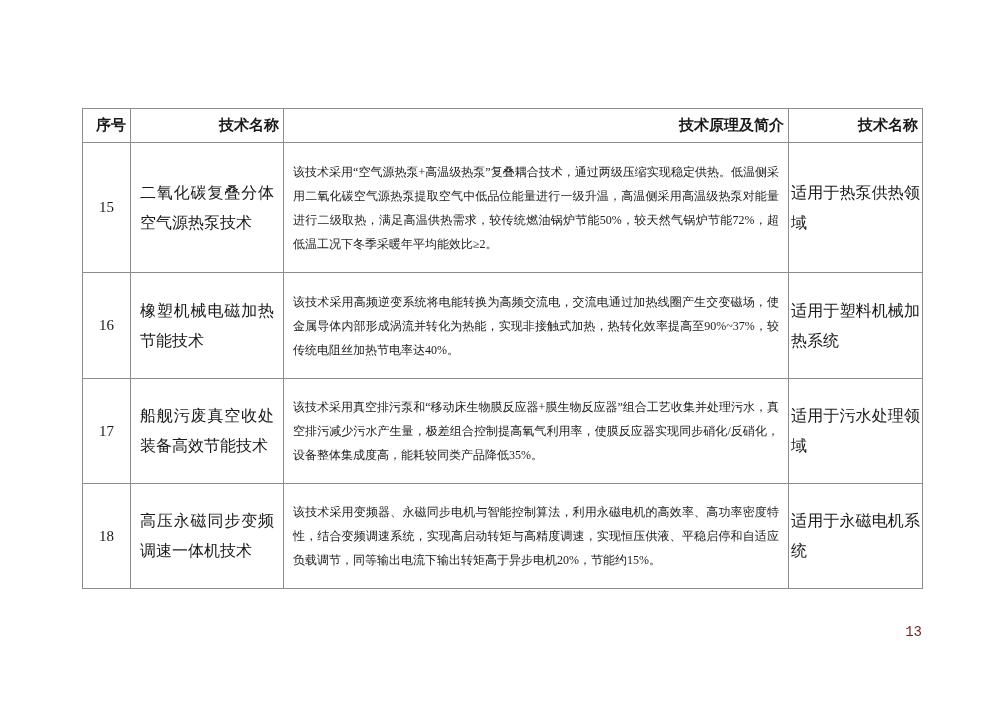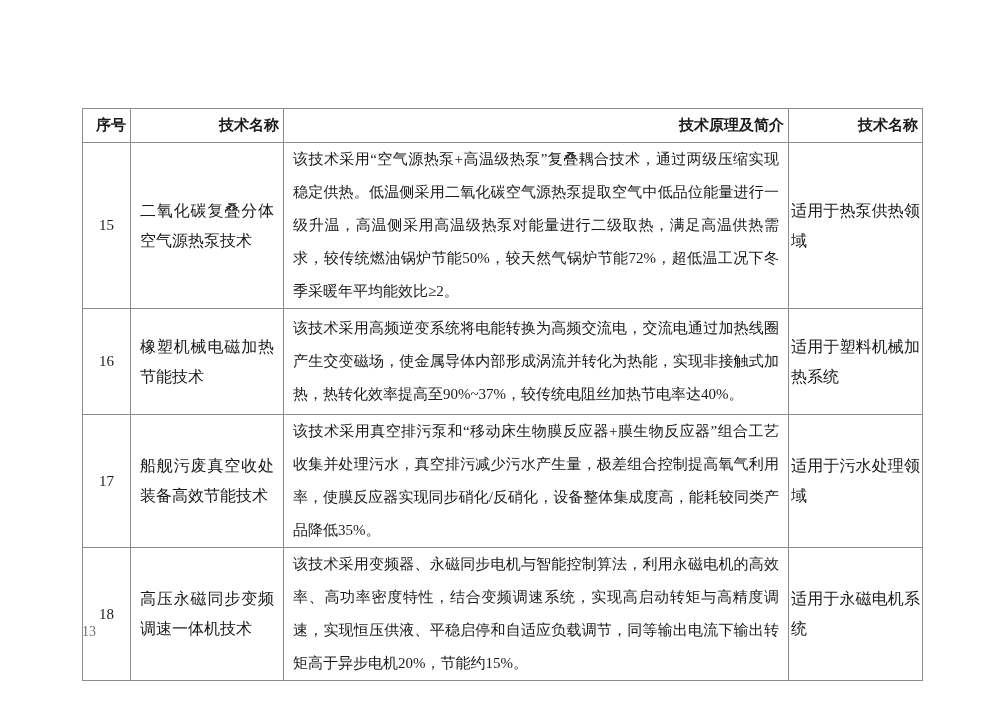--- a/index.html
+++ b/index.html
@@ -51,40 +51,40 @@
     text-align: center;
     padding: 2px 8px;
   }
   td.cell-name {
     font-size: 16px;
     line-height: 30px;
     text-align: justify;
     padding: 18px 9px;
   }
   td.cell-desc {
-    font-size: 15px;
-    line-height: 33px;
+    font-size: 12px;
+    line-height: 24px;
     text-align: justify;
     padding: 0 9px;
   }
   td.cell-scope {
     font-size: 16px;
     line-height: 30px;
     text-align: justify;
     padding: 2px 2px;
   }
   .page-number {
     position: absolute;
     left: 82px;
     top: 624px;
     width: 840px;
-    text-align: left;
+    text-align: right;
     font-size: 14px;
-    font-family: Liberation Serif, serif;
-    color: #737373;
+    font-family: Liberation Mono, monospace;
+    color: #7f1d1d;
   }
 </style>
 </head>
 <body>
 
 <div class="page">
 
   <table class="tech-table">
     <colgroup>
       <col style="width:48px">

